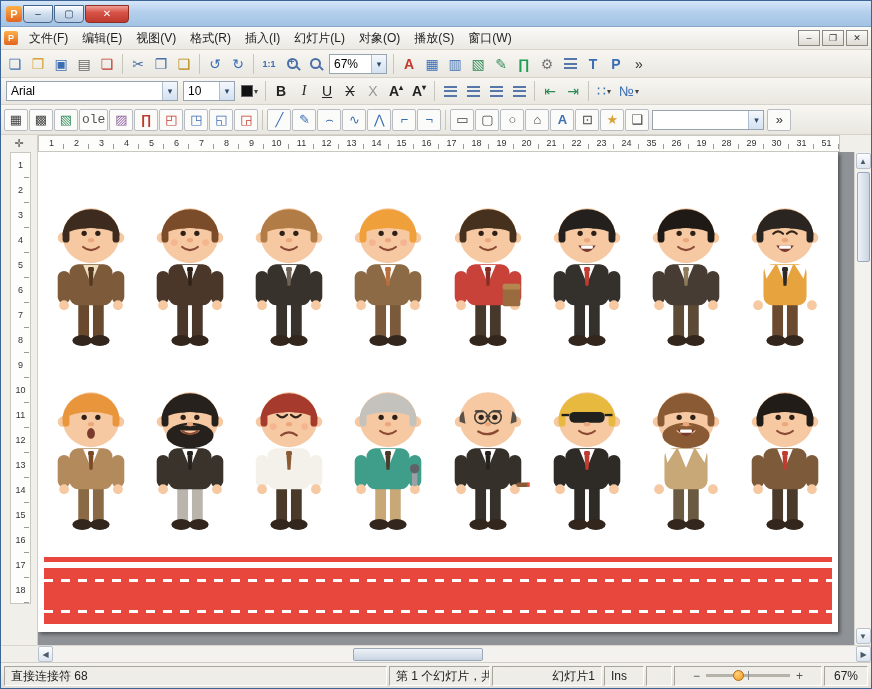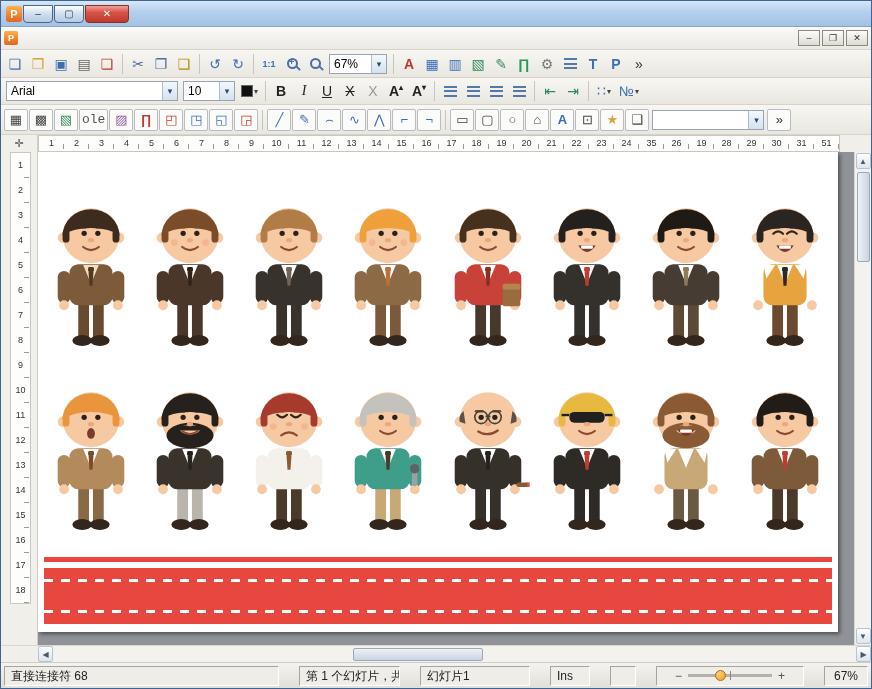--- a/index.html
+++ b/index.html
@@ -89,45 +89,46 @@
     border:1px solid #9aa8ba; border-radius:2px; }
   .vspacer { flex:1; }
   .hscroll-row { height:17px; display:flex; border-top:1px solid #d8d6cf; }
   .hscroll-spacer { width:37px; background:#f1efe9; }
   .hscroll { flex:1; background:#f3f2ef; display:flex; align-items:center; }
   .hthumb { width:130px; height:13px; margin-left:300px; background:linear-gradient(#eef2f7,#c9d4e2);
     border:1px solid #9aa8ba; border-radius:2px; }
   .hsp { flex:1; }
 
   
-  .statusbar { height:26px; display:flex; align-items:center; gap:20px; padding:2px 3px; font-size:12px; color:#222;
+  .statusbar { height:26px; display:flex; align-items:center; gap:2px; padding:2px 3px; font-size:12px; color:#222;
     background:linear-gradient(#f4f3ef,#e1dfd8); border-top:1px solid #cfcdc6; }
   .panel { height:20px; line-height:18px; padding:0 6px; border:1px solid; border-color:#a8a59d #fff #fff #a8a59d;
     background:#eeede8; white-space:nowrap; overflow:hidden; }
-  .p1 { flex:1; } .p2 { width:101px; } .p3 { width:110px; } .p5 { width:40px; } .p6 { width:26px; }
+  .p1 { flex:1; } .p2 { width:101px; } .p3 { width:110px;text-align:right; } .p5 { width:40px; } .p6 { width:26px; }
   .zoomp { width:148px; display:flex; align-items:center; justify-content:center; }
   .p8 { width:44px; text-align:center; }
   .ztrack { width:84px; height:3px; background:#b5b2aa; position:relative; margin:0 6px; }
   .ztick { position:absolute; left:50%; top:-3px; width:1px; height:9px; background:#888; }
   .zthumb { position:absolute; left:32%; top:-4px; width:11px; height:11px; border-radius:50%;
     background:radial-gradient(circle at 35% 30%,#ffd27a,#f29a1e); border:1px solid #b06a10; }
   .zminus,.zplus { font-size:12px; color:#555; }
 </style>
 </head>
 <body>
 
 <div class="window">
 
   <div class="titlebar">
     <span class="app-icon">P</span>
     <span id="cap-buttons"><span class="capbtn minimize">–</span><span class="capbtn maximize">▢</span><span class="capbtn close">✕</span></span>
   </div>
 
   <div class="menubar">
     <span class="mini-logo">P</span>
+    <span id="menus"><span class="menu-item">文件(F)</span><span class="menu-item">编辑(E)</span><span class="menu-item">视图(V)</span><span class="menu-item">格式(R)</span><span class="menu-item">插入(I)</span><span class="menu-item">幻灯片(L)</span><span class="menu-item">对象(O)</span><span class="menu-item">播放(S)</span><span class="menu-item">窗口(W)</span></span>
     <span class="menu-spacer"></span>
     <span id="mdi-buttons"><span class="mdi-btn">–</span><span class="mdi-btn">❐</span><span class="mdi-btn">✕</span></span>
   </div>
 
   <div class="toolbar t1" id="tb-standard">
       <span class="tbtn">
         <span class="glyph" style="color: rgb(60, 110, 180);">❏</span>
       </span>
       <span class="tbtn">
         <span class="glyph" style="color: rgb(216, 162, 58);">❒</span>

